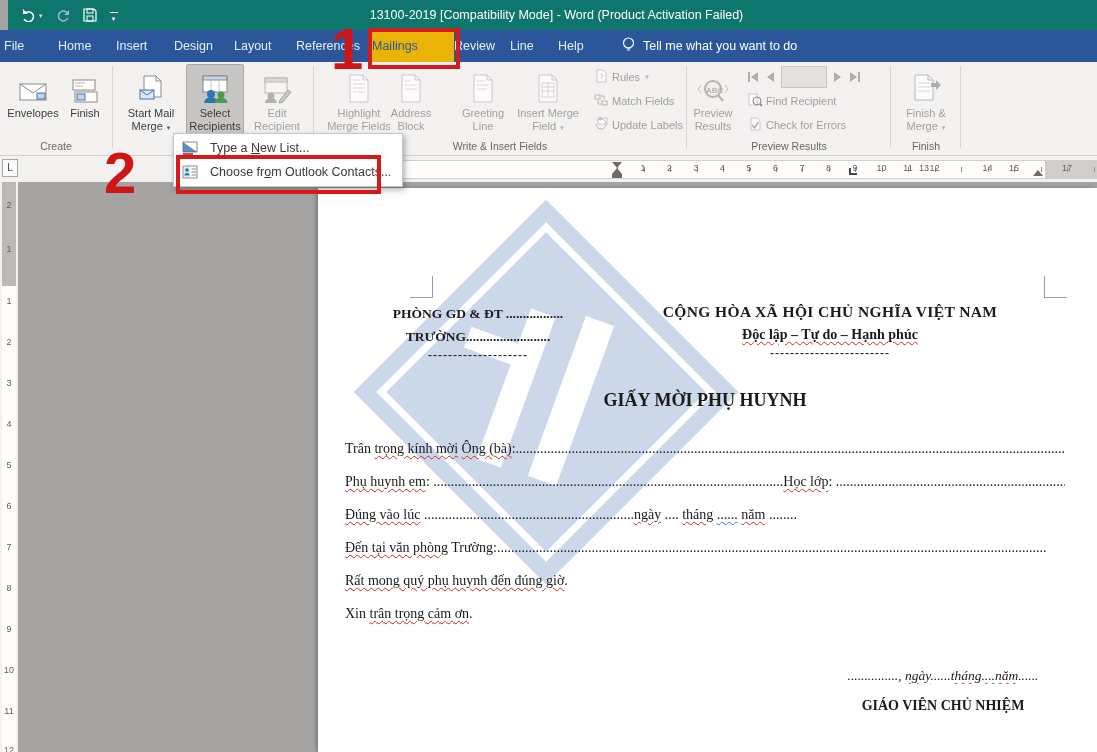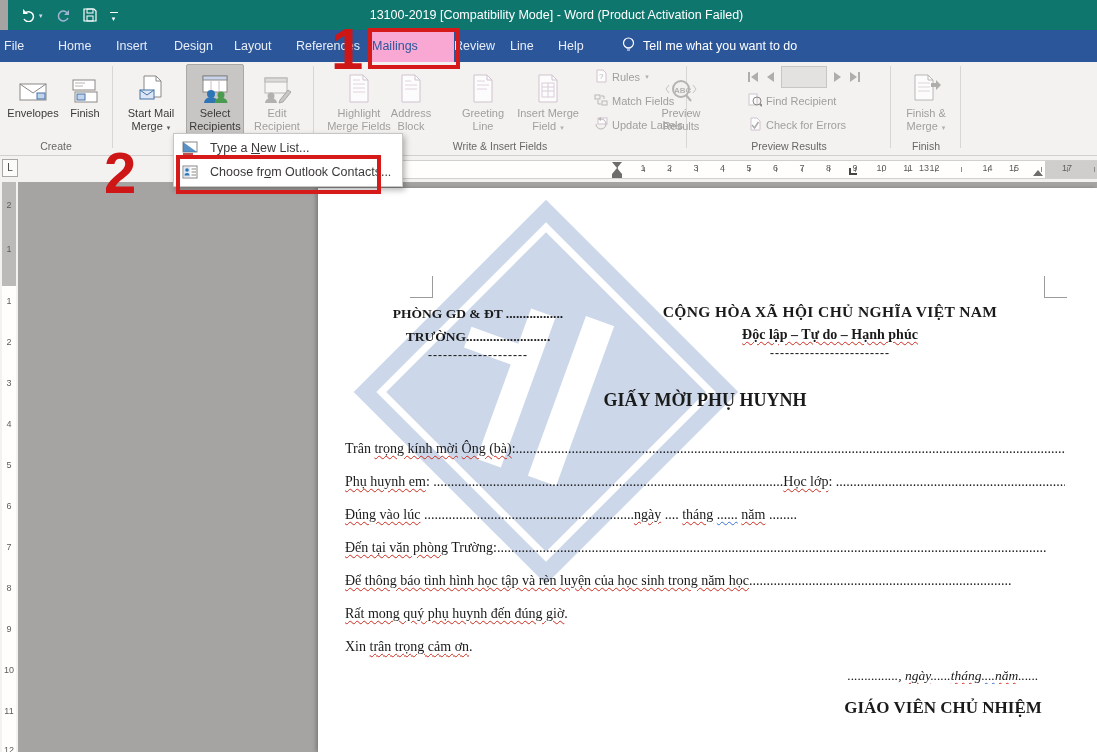--- a/index.html
+++ b/index.html
@@ -15,21 +15,21 @@
   .qat .custom{display:flex;flex-direction:column;align-items:center;line-height:4px;margin-top:2px;}
   .qat .custom .bar{width:8px;height:1px;background:#fff;margin-bottom:2px;}
   .qat .custom .car{font-size:7px;}
   .wintitle{position:absolute;left:0;top:0;width:100%;height:30px;text-align:center;
     line-height:30px;font-size:12.5px;color:#fff;white-space:nowrap;}
 
   
   .tabrow{position:absolute;left:0;top:30px;width:1097px;height:32px;background:#2b579a;}
   .tabs{display:flex;height:32px;padding-left:4px;}
   .tab{height:32px;line-height:32px;color:#e8edf5;font-size:12.5px;cursor:default;}
-  .tab.active{background:#f9a8d4;color:#2b579a;}
+  .tab.active{background:#eab308;color:#2b579a;}
   .tellme{position:absolute;left:622px;top:0;height:32px;display:flex;align-items:center;gap:8px;
     color:#fff;font-size:12.5px;}
 
   
   .ribbon{position:absolute;left:0;top:62px;width:1097px;height:93px;background:#f3f2f1;
     border-bottom:1px solid #d2d0ce;color:#3b3a39;}
   .rsep{position:absolute;top:4px;height:82px;width:1px;background:#d8d6d4;}
   .rgroup-label{position:absolute;bottom:3px;width:100%;text-align:center;font-size:10.5px;color:#696764;}
   .rbtn{position:absolute;top:2px;display:flex;flex-direction:column;align-items:center;
     padding-top:4px;height:82px;font-size:11px;text-align:center;line-height:13px;cursor:default;border-radius:2px;}
@@ -81,21 +81,21 @@
   .hdrright .l1{font-weight:bold;font-size:15.5px;letter-spacing:0.4px;white-space:nowrap;}
   .hdrright .l2{font-weight:bold;font-size:14px;}
   .dashes{font-weight:bold;letter-spacing:1px;font-size:12px;line-height:14px;}
   .doctitle{position:absolute;left:27px;top:202px;width:720px;text-align:center;
     font-weight:bold;font-size:18px;}
   .docbody{position:absolute;left:27px;top:244px;width:720px;font-size:14px;}
   .bline{height:33px;line-height:33px;white-space:nowrap;overflow:hidden;}
   .dateline{position:absolute;left:500px;top:480px;width:250px;text-align:center;
     font-style:italic;font-size:13.5px;white-space:nowrap;overflow:hidden;}
   .signature{position:absolute;left:500px;top:510px;width:250px;text-align:center;
-    font-weight:bold;font-size:17px;}
+    font-weight:bold;font-size:14px;}
   .sq-red{text-decoration:underline;text-decoration-style:wavy;text-decoration-color:#cc2b1d;
     text-decoration-thickness:1px;text-underline-offset:2px;margin-top:41px;}
   .sq-blue{text-decoration:underline;text-decoration-style:wavy;text-decoration-color:#3b6fd4;
     text-decoration-thickness:1px;text-underline-offset:2px;}
   .mn{text-decoration:underline;}
 
   
   .menu{position:absolute;left:173px;top:133px;width:228px;background:#fff;
     border:1px solid #c8c6c4;box-shadow:2px 3px 6px rgba(0,0,0,0.3);z-index:50;padding:2px 0;}
   .mitem{height:24px;display:flex;align-items:center;gap:11px;padding-left:7px;
@@ -159,21 +159,20 @@
         <div class="dashes">------------------------</div>
       </div>
 
       <div class="doctitle">GIẤY MỜI PHỤ HUYNH</div>
 
       <div class="docbody">
         <div class="bline"><span>Trân </span><span class="sq-red">trọng kính mời</span><span> </span><span class="sq-red">Ông (bà)</span><span>:</span><span>.....................................................................................................................................................................</span></div>
         <div class="bline"><span class="sq-red">Phụ huynh em</span><span>: </span><span>....................................................................................................</span><span class="sq-red">Học lớp</span><span>: </span><span>.........................................................................</span></div>
         <div class="bline"><span class="sq-red">Đúng vào lúc</span><span> </span><span>............................................................</span><span class="sq-red">ngày</span><span> .... </span><span class="sq-red">tháng</span><span> </span><span class="sq-blue">......</span><span> </span><span class="sq-red">năm</span><span> ........</span></div>
         <div class="bline"><span class="sq-red">Đến tại văn phòng</span><span> Trường:</span><span>.............................................................................................................................................................</span></div>
-        <div class="bline"><span class="sq-red">Để thông báo tình hình học tập và rèn luyện của học sinh trong năm học</span><span>...........................................................................</span></div>
         <div class="bline"><span class="sq-red">Rất mong quý phụ huynh đến đúng giờ</span><span>.</span></div>
         <div class="bline"><span>Xin </span><span class="sq-red">trân trọng cảm ơn</span><span>.</span></div>
       </div>
 
       <div class="dateline doc"><span>..............., </span><span class="sq-red">ngày</span><span>......</span><span class="sq-red">tháng</span><span class="sq-blue">....</span><span class="sq-red">năm</span><span>......</span></div>
       <div class="signature">GIÁO VIÊN CHỦ NHIỆM</div>
     </div>
   </div>
 
   <div class="rulerband">
@@ -349,21 +348,21 @@
       <span><svg width="14" height="14" viewBox="0 0 14 14">
             <rect x="4" y="1" width="9" height="6" fill="#fdfcfd" stroke="#cfc4cf"></rect>
             <path d="M2,7 a5,5 0 1 0 5,-5" fill="none" stroke="#b9b7b5"></path>
             <path d="M7,0 l0,4 -3,-2 z" fill="#b9b7b5"></path>
           </svg></span>
       <span>Update Labels</span>
     </div>
     <div class="rgroup-label" style="left:316px;width:368px;">Write &amp; Insert Fields</div>
     <div class="rsep" style="left:686px;"></div>
 
-    <div class="rbtn disabled" style="left:656px;width:50px;">
+    <div class="rbtn disabled" style="left:688px;width:50px;">
       <span class="ric">
         <svg width="32" height="26" viewBox="0 0 32 26">
             <circle cx="16" cy="11" r="8" fill="#f1f0ef" stroke="#b5b3b1" stroke-width="2"></circle>
             <text x="9" y="15" font-size="8" fill="#b5b3b1" font-weight="bold">ABC</text>
             <line x1="21" y1="17" x2="26" y2="23" stroke="#b5b3b1" stroke-width="2"></line>
             <path d="M4,7 l-3,4 3,4 M28,7 l3,4 -3,4" fill="none" stroke="#c5c3c1"></path>
           </svg>
       </span>
       <span>Preview</span>
       <span>Results</span>

